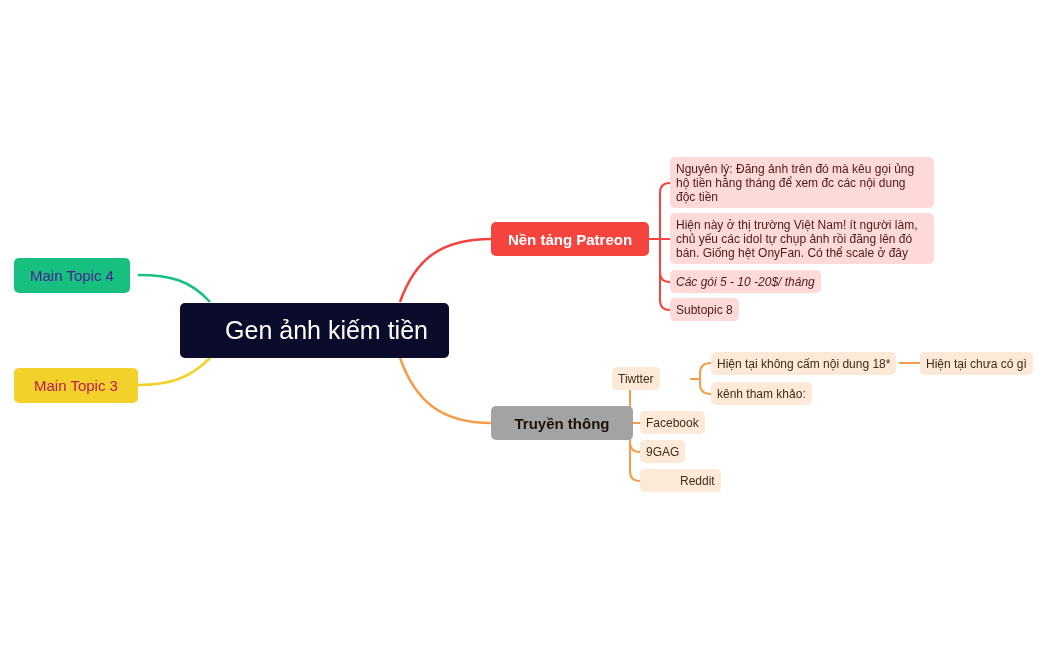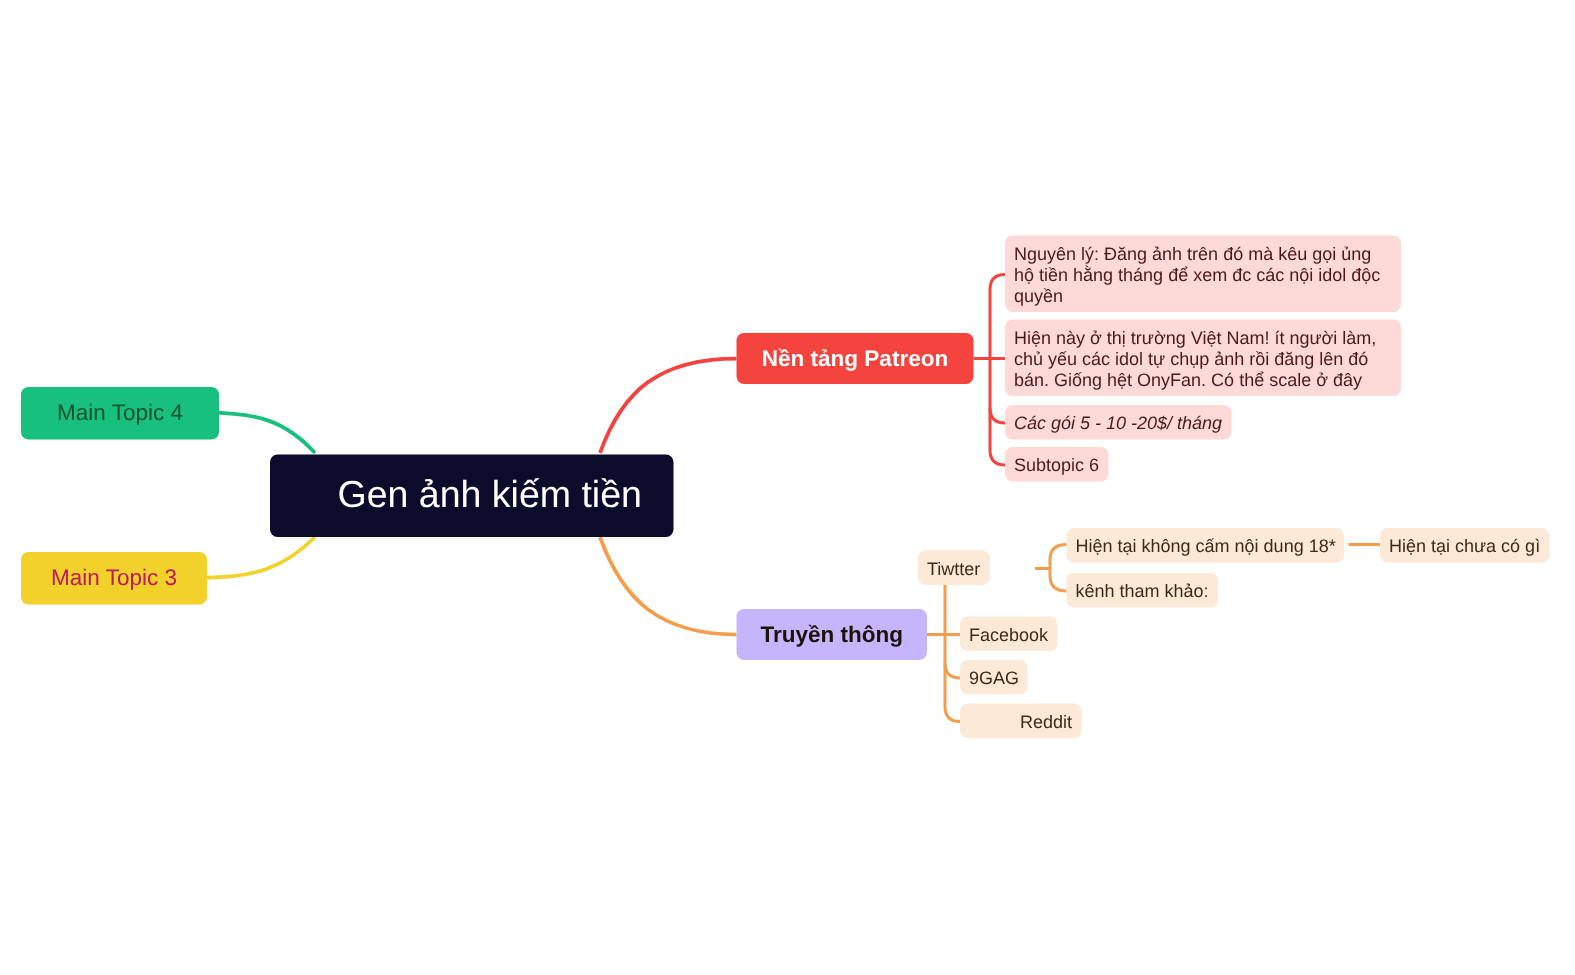--- a/index.html
+++ b/index.html
@@ -3,24 +3,24 @@
 <meta charset="utf-8">
 <style>
   html, body { margin:0; padding:0; }
   body { width:1050px; height:650px; background:#ffffff; position:relative; overflow:hidden;
          font-family:"Liberation Sans", "DejaVu Sans", sans-serif; }
   svg.lines { position:absolute; left:0; top:0; width:1050px; height:650px; }
   .node { position:absolute; box-sizing:border-box; display:flex; align-items:center; }
   .central { left:180px; top:303px; width:269px; height:55px; background:#0b0b2b; color:#fff;
              border-radius:5px; font-size:25px; justify-content:center;padding-left:24px; }
   .main { border-radius:5px; font-size:15px; justify-content:center; }
-  .m4 { left:14px; top:258px; width:132px; height:35px; background:#17c07f; color:#14532d; }
+  .m4 { left:14px; top:258px; width:116px; height:35px; background:#17c07f; color:#4c1d95; }
   .m3 { left:14px; top:368px; width:124px; height:35px; background:#f2d22a; color:#be185d; }
   .patreon { left:491px; top:222px; width:158px; height:34px; background:#f5433e; color:#fff; font-weight:bold; }
-  .truyen { left:491px; top:406px; width:127px; height:34px; background:#c4b5fd; color:#1c1208; font-weight:bold; }
+  .truyen { left:491px; top:406px; width:142px; height:34px; background:#a3a3a3; color:#1c1208; font-weight:bold; }
   .sub { border-radius:5px; font-size:12px; padding:3px 6px; line-height:14px; }
   .sub.red { background:#fdd9d7; color:#4a1a18; }
   .sub.org { background:#fde9d8; color:#3e2a18; }
 </style>
 </head>
 <body>
 
 <svg class="lines">
 
   <path d="M210 302 C190 280 170 275 138 275" stroke="#17c07f" stroke-width="2.5" fill="none"></path>
@@ -53,30 +53,30 @@
   <span>Main Topic 3</span>
 </div>
 <div class="node main patreon">
   <span>Nền tảng Patreon</span>
 </div>
 <div class="node main truyen">
   <span>Truyền thông</span>
 </div>
 
 <div class="node sub red" style="left:670px;top:157px;width:264px;height:51px;">
-  <span>Nguyên lý: Đăng ảnh trên đó mà kêu gọi ủng hộ tiền hằng tháng để xem đc các nội idol độc quyền</span>
+  <span>Nguyên lý: Đăng ảnh trên đó mà kêu gọi ủng hộ tiền hằng tháng để xem đc các nội dung độc tiền</span>
 </div>
 <div class="node sub red" style="left:670px;top:213px;width:264px;height:51px;">
   <span>Hiện này ở thị trường Việt Nam! ít người làm, chủ yếu các idol tự chụp ảnh rồi đăng lên đó bán. Giống hệt OnyFan. Có thể scale ở đây</span>
 </div>
 <div class="node sub red" style="left:670px;top:270px;height:23px;font-style:italic;">
   <span>Các gói 5 - 10 -20$/ tháng</span>
 </div>
 <div class="node sub red" style="left:670px;top:298px;height:23px;">
-  <span>Subtopic 6</span>
+  <span>Subtopic 8</span>
 </div>
 
 <div class="node sub org" style="left:612px;top:367px;height:23px;">
   <span>Tiwtter</span>
 </div>
 <div class="node sub org" style="left:711px;top:352px;height:23px;">
   <span>Hiện tại không cấm nội dung 18*</span>
 </div>
 <div class="node sub org" style="left:920px;top:352px;height:23px;">
   <span>Hiện tại chưa có gì</span>

